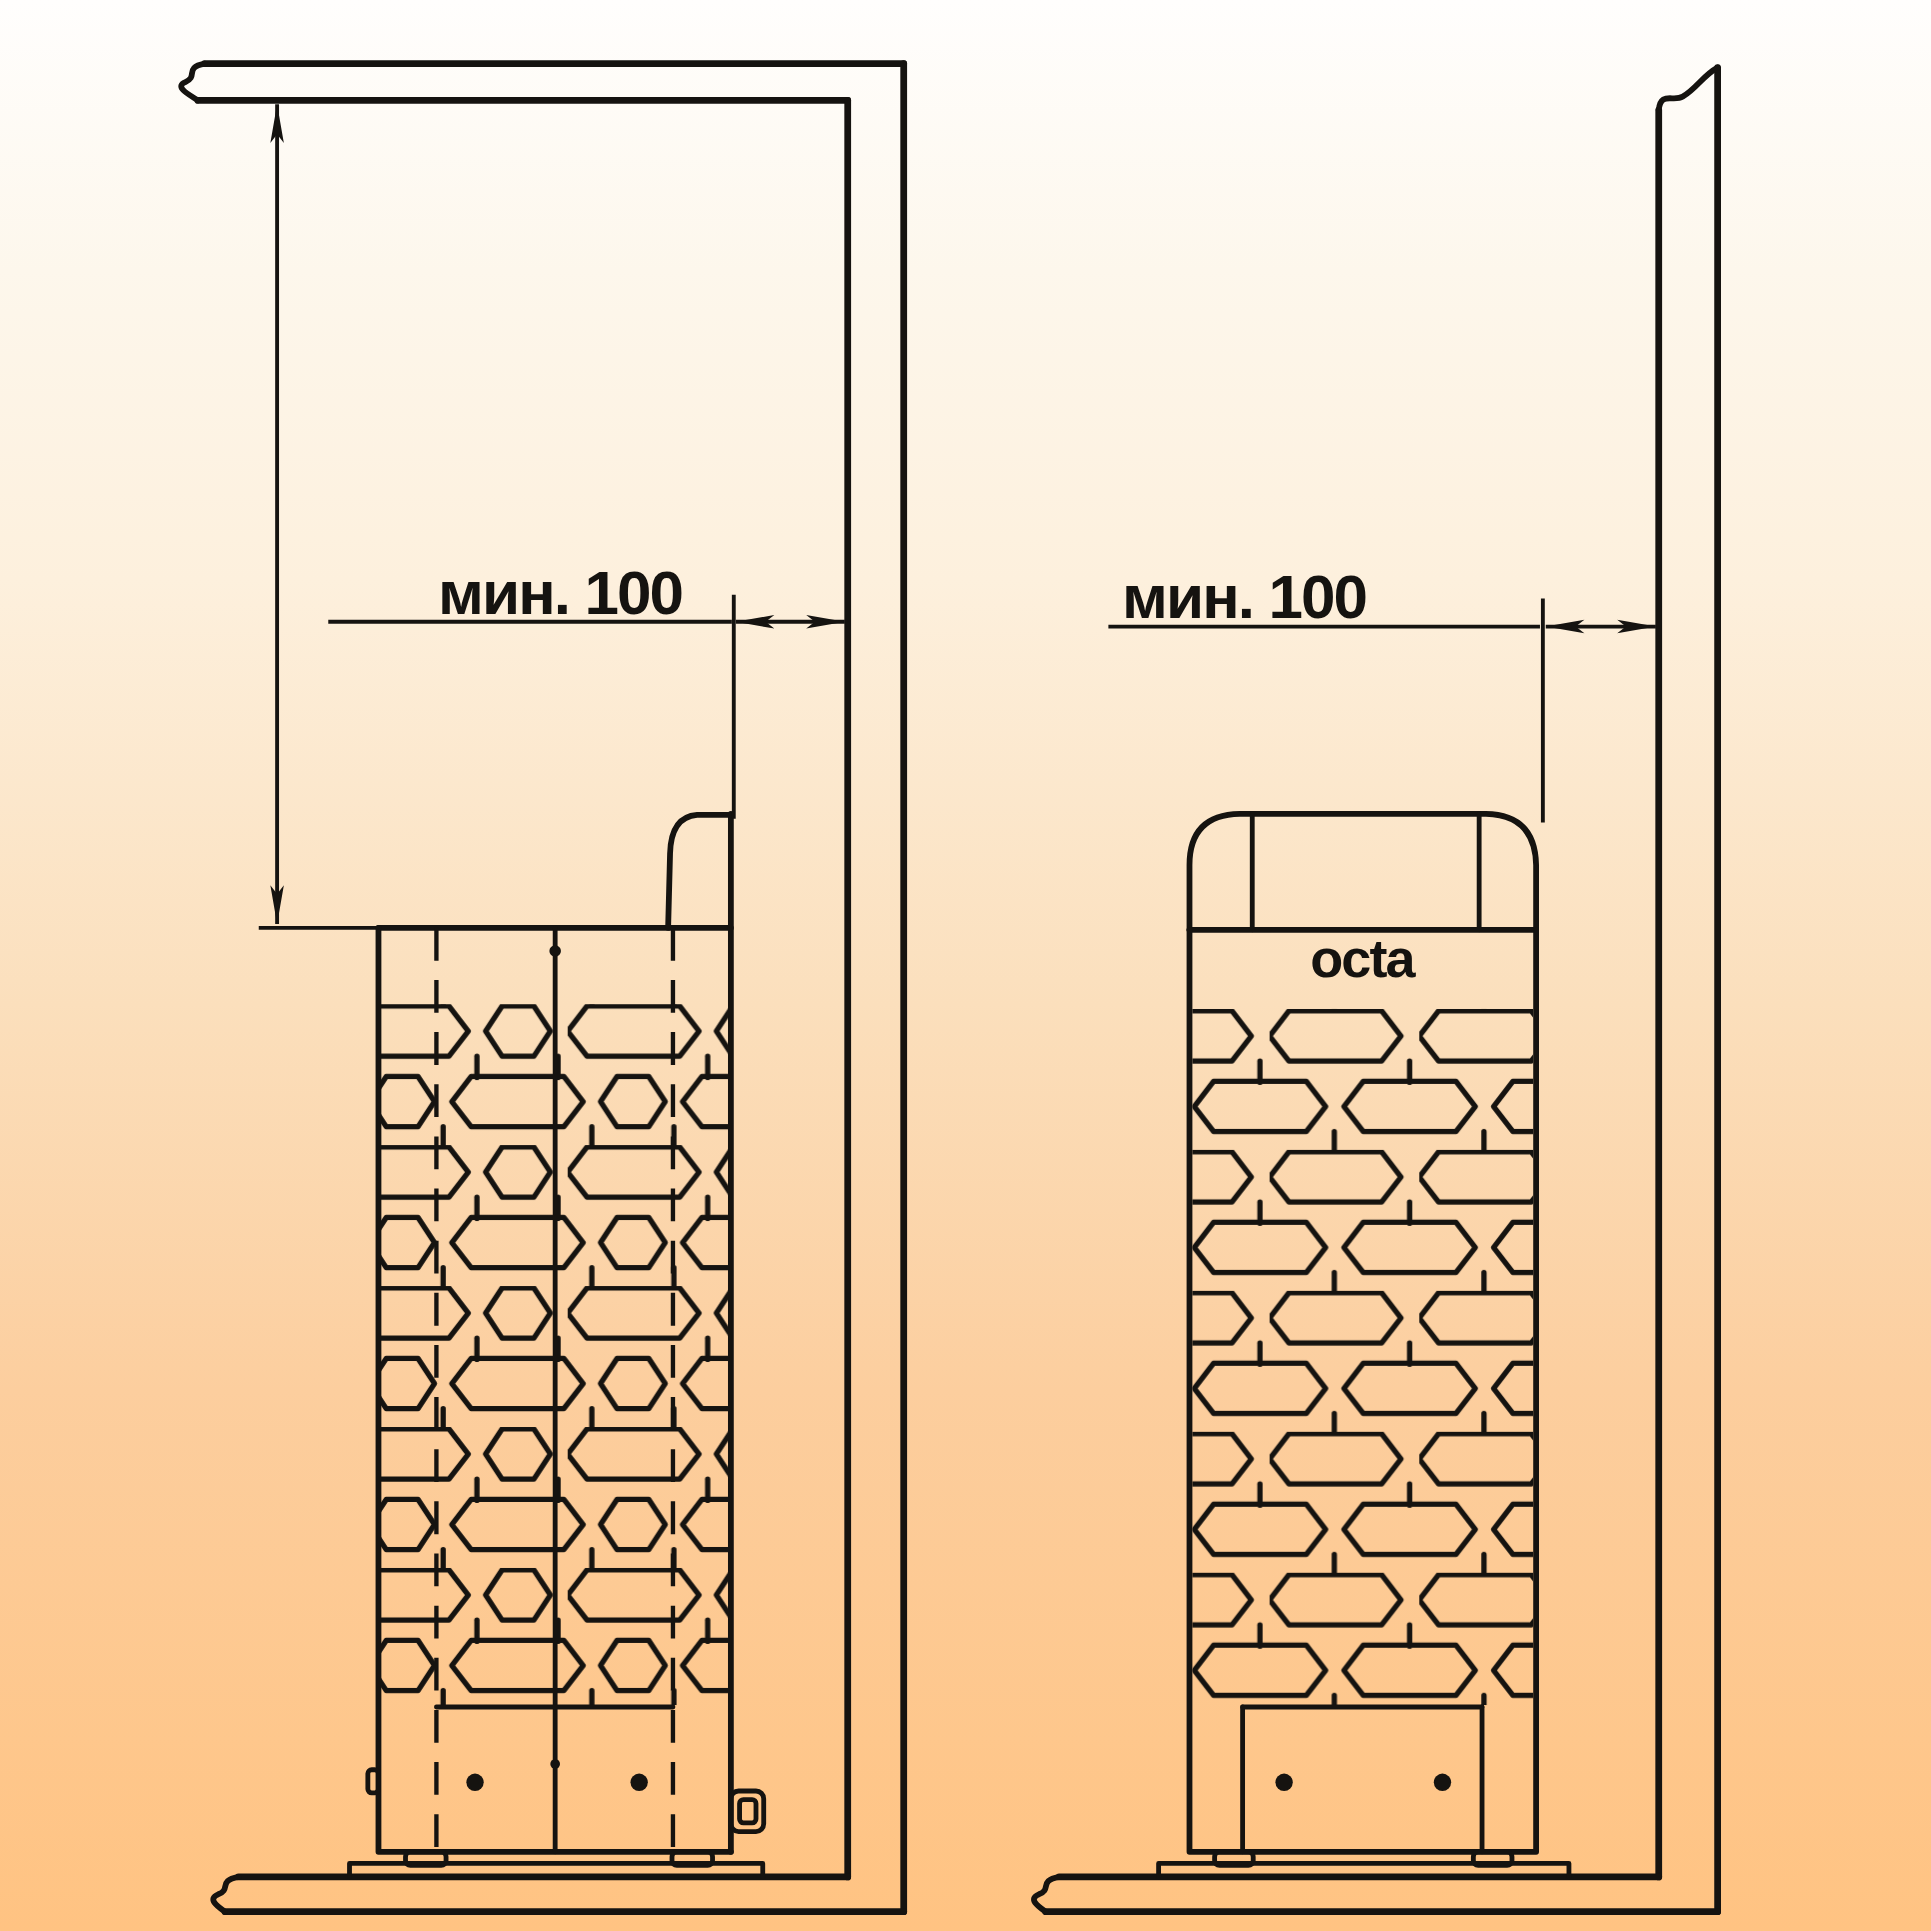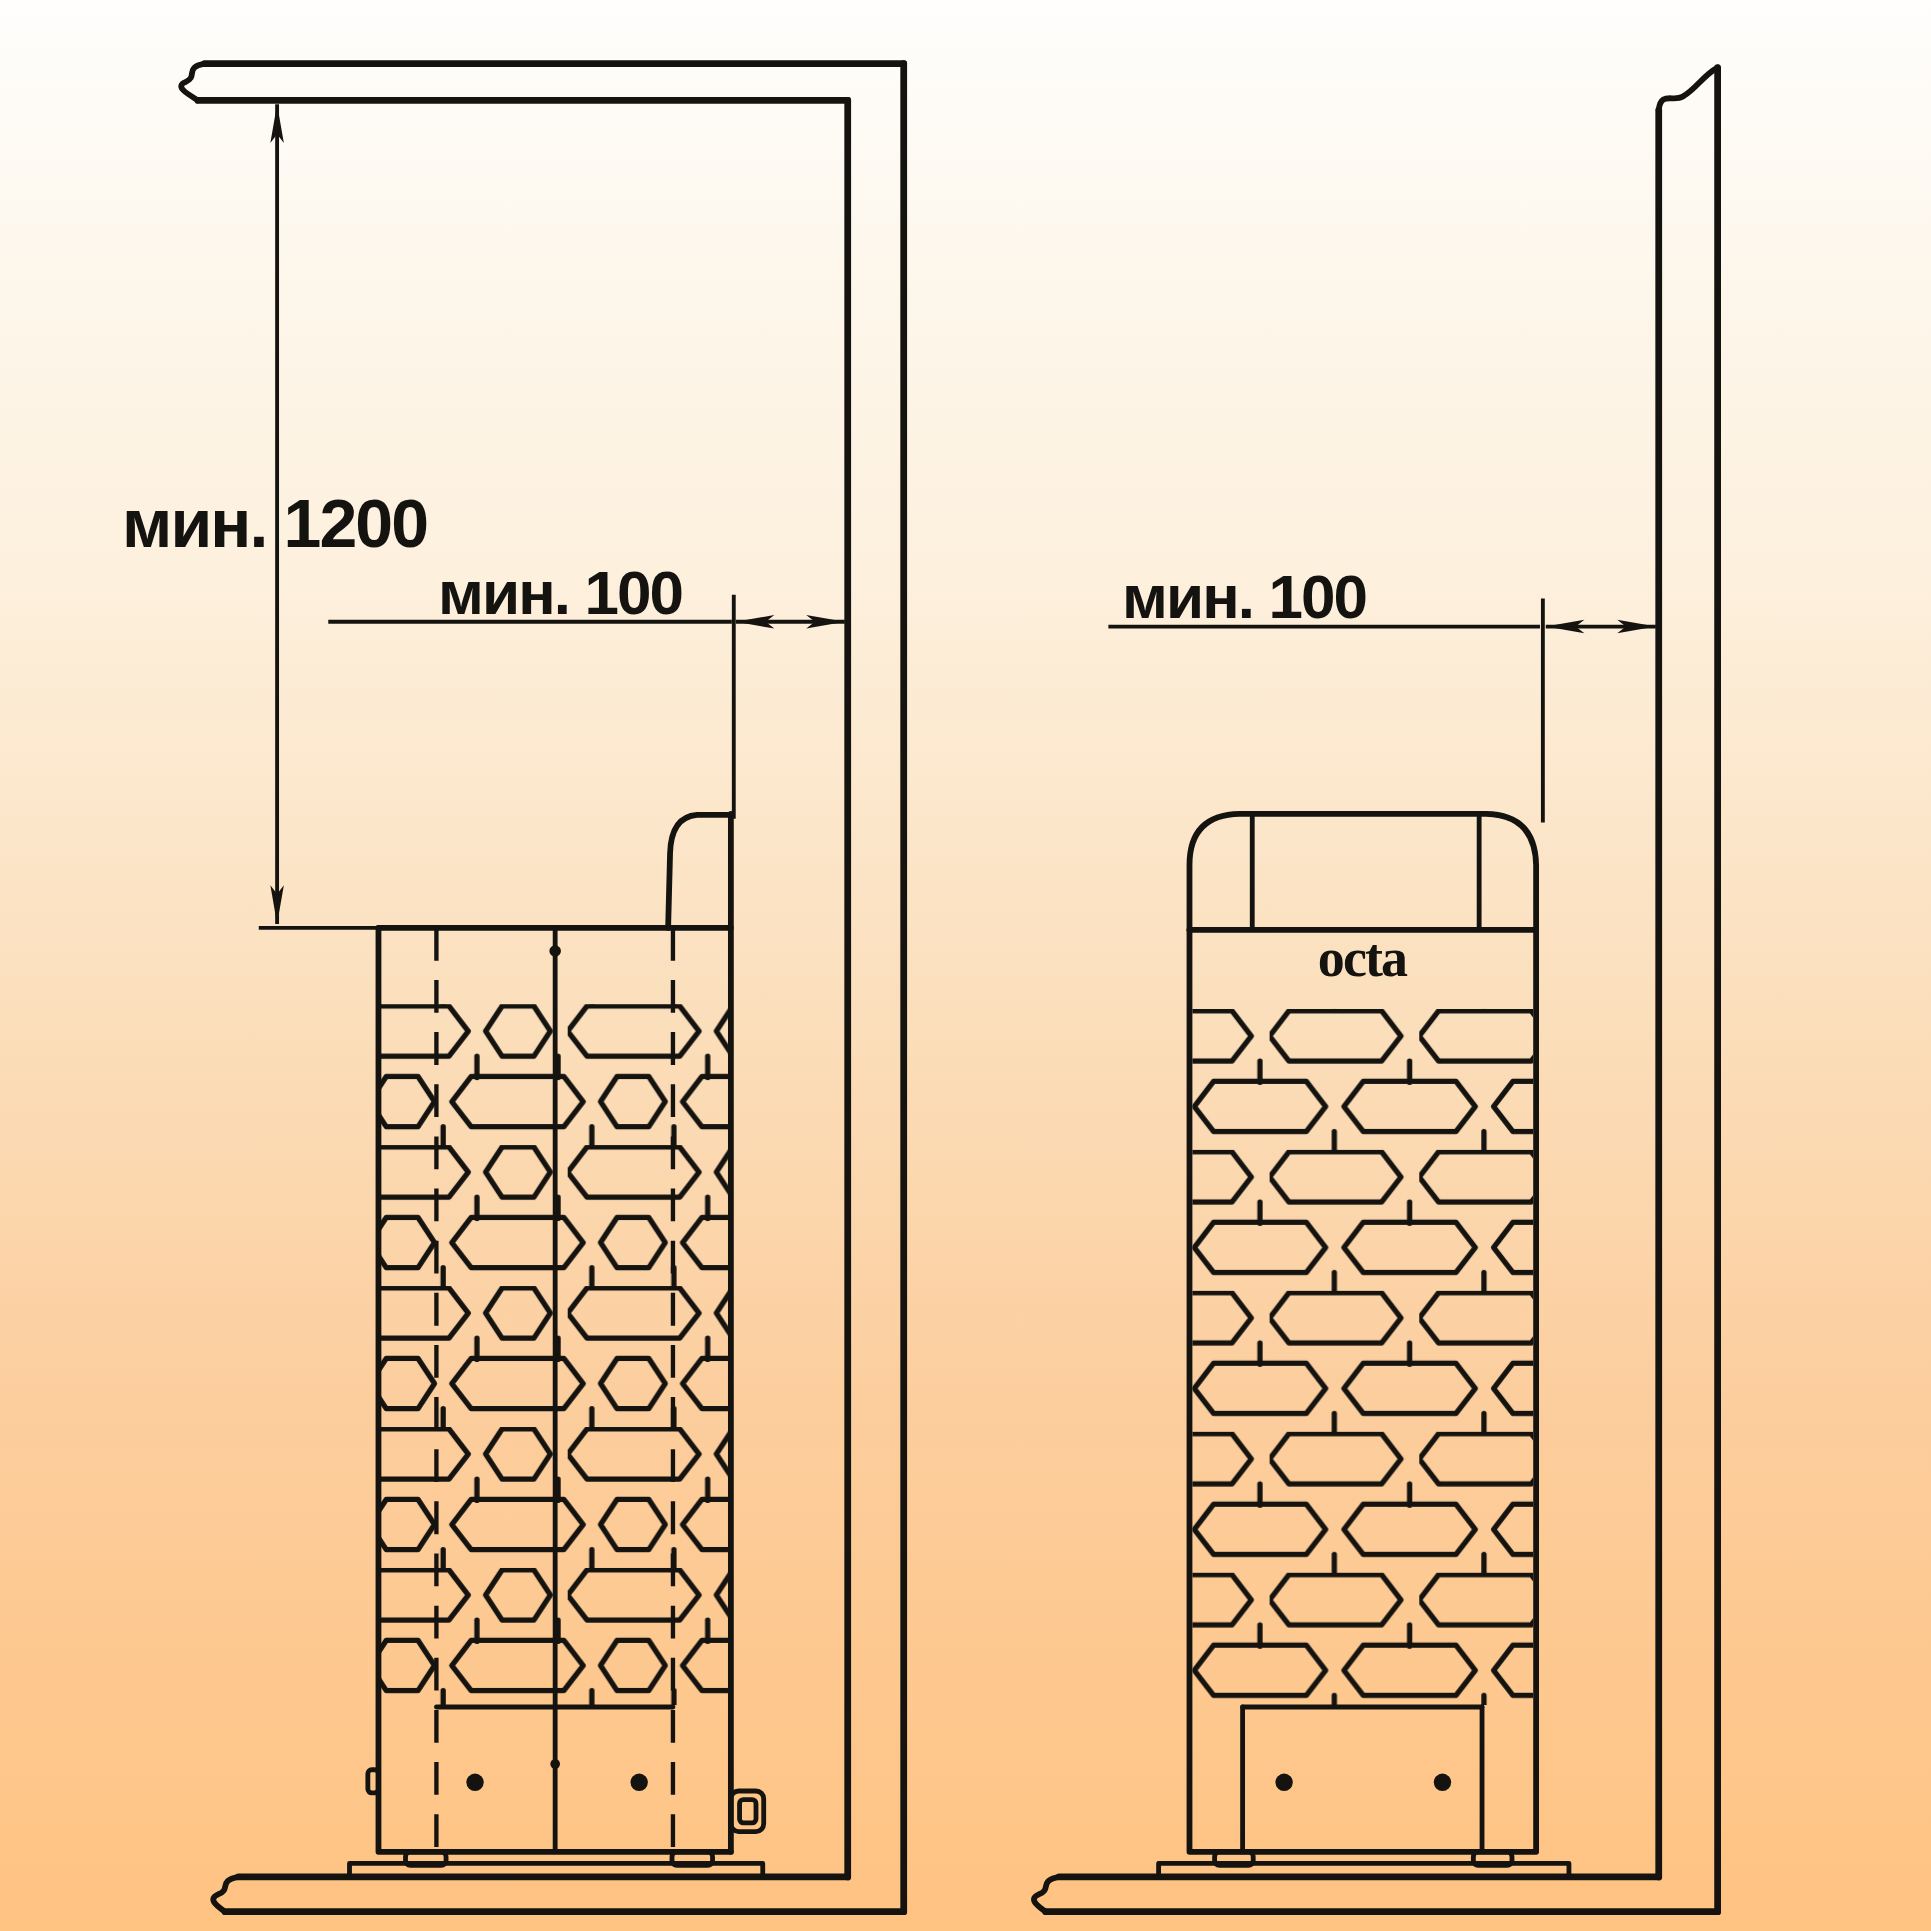--- a/index.html
+++ b/index.html
@@ -30,21 +30,21 @@
   .dash{stroke:var(--line);stroke-width:4.5;fill:none;stroke-dasharray:34 20;}
   .pat{stroke:var(--line);stroke-width:5.5;fill:none;stroke-linejoin:round;stroke-linecap:round;}
   .dot{fill:var(--line);stroke:none;}
   .lbl{
     position:absolute;color:var(--text);font-weight:bold;white-space:nowrap;
     line-height:1;letter-spacing:-1.9px;
   }
   #lbl-1200{left:122px;top:489px;font-size:68px;}
   #lbl-100-left{left:438px;top:562px;font-size:62px;}
   #lbl-100-right{left:1122px;top:566px;font-size:62px;}
-  #brand-logo{left:1285px;top:931px;width:154px;text-align:center;font-size:54px;letter-spacing:-1.9px;font-family:Liberation Serif, serif;}
+  #brand-logo{left:1285px;top:931px;width:154px;text-align:center;font-size:54px;letter-spacing:-1.9px;}
 </style>
 </head>
 <body>
 
 <div id="canvas">
 
   <svg id="art" viewBox="0 0 2000 2000" xmlns="http://www.w3.org/2000/svg">
     <defs>
       <marker id="arr" viewBox="0 0 44 16" refX="42" refY="8" markerWidth="44" markerHeight="16" markerUnits="userSpaceOnUse" orient="auto-start-reverse">
         <path d="M42,8 L2,15 L11,8 L2,1 Z" fill="#151310"></path>
@@ -172,18 +172,17 @@
       </g>
 
       <g>
         <path class="s4" d="M1148,649 L1595,649"></path>
         <path class="s4" d="M1601,649 L1715,649" marker-start="url(#arr)" marker-end="url(#arr)"></path>
         <path class="s4" d="M1598,620 L1598,852"></path>
       </g>
     </g>
   </svg>
 
-  <div class="lbl" id="lbl-1200">мин. 1200</div>
   <div class="lbl" id="lbl-100-left">мин. 100</div>
   <div class="lbl" id="lbl-100-right">мин. 100</div>
   <div class="lbl" id="brand-logo">octa</div>
 </div>
 
 
 </body></html>

